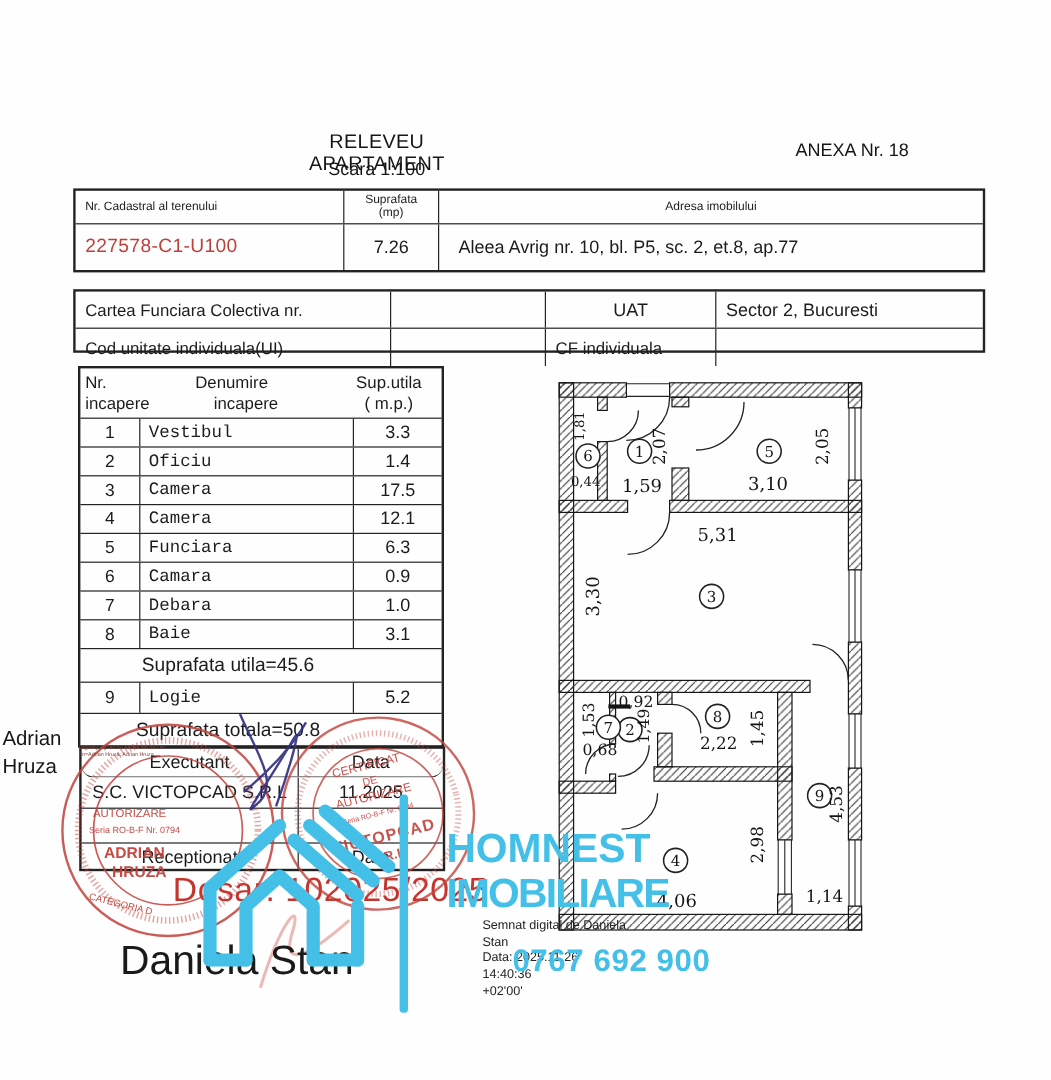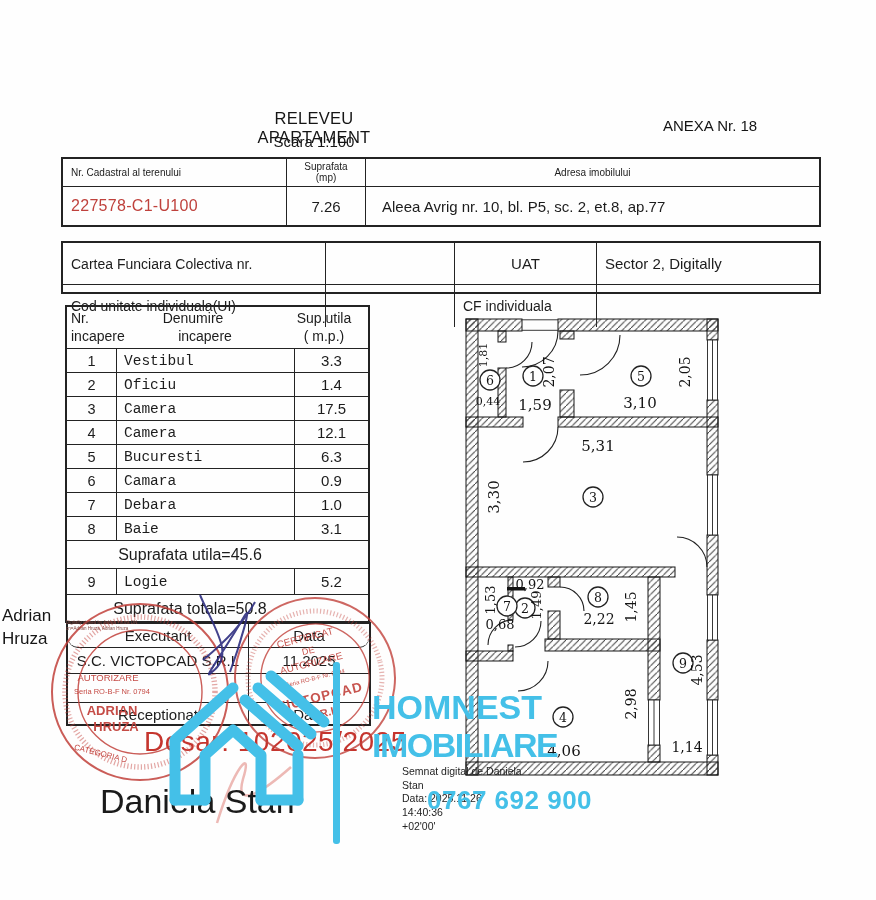--- a/index.html
+++ b/index.html
@@ -26,21 +26,21 @@
   
   #t1 { left:61px; top:157px; width:760px; height:70px; }
   #t1 .r-head { height:28px; font-size:10px; }
   #t1 .r-data { height:38px; font-size:15px; }
   #t1 .w1 { width:224px; } #t1 .w2 { width:79px; } #t1 .w3 { flex:1; }
   .hdr2line { display:flex; flex-direction:column; justify-content:center; align-items:center; line-height:1.05; width:100%; }
   #cad-num { color:#bf413c; font-size:16px; letter-spacing:.3px; }
 
   
   #t2 { left:61px; top:241px; width:760px; height:53px; }
-  #t2 .trow { height:42px; font-size:14px; }
+  #t2 .trow { height:31px; font-size:14px; }
   #t2 .w1 { width:263px; } #t2 .w2 { width:129px; } #t2 .w3 { width:142px; } #t2 .w4 { flex:1; }
 
   
   #t3 { left:65px; top:305px; width:305px; height:318px; }
   #t3 .r-head { height:42px; position:relative; border-bottom:1.5px solid #232323; font-size:14px; }
   #t3 .r-room { height:24px; font-size:14.5px; }
   #t3 .w-nr { width:50px; justify-content:center; } #t3 .w-name { width:178px; padding-left:7px;font-family:Liberation Mono, monospace; } #t3 .w-sup { flex:1; justify-content:center; font-size:15px; }
   #t3 .r-span { height:28px; font-size:16px; justify-content:center; display:flex; align-items:center; padding-right:55px; }
   #t3 .r-row9 { height:26px; font-size:14.5px; }
   .hn1 { position:absolute; left:4px; top:3px; } .hn2 { position:absolute; left:4px; top:21px; }
@@ -105,21 +105,21 @@
       <div class="tcell w2 c-center">7.26</div>
       <div class="tcell w3 c-left" style="padding-left:16px;">Aleea Avrig nr. 10, bl. P5, sc. 2, et.8, ap.77</div>
     </div>
   </div>
 
   <div class="tbl" id="t2">
     <div class="trow">
       <div class="tcell w1 c-left">Cartea Funciara Colectiva nr.</div>
       <div class="tcell w2"></div>
       <div class="tcell w3 c-center" style="font-size:15px;">UAT</div>
-      <div class="tcell w4 c-left" style="font-size:15px;">Sector 2, Digitally</div>
+      <div class="tcell w4 c-left" style="font-size:15px;">Sector 2, Bucuresti</div>
     </div>
     <div class="trow">
       <div class="tcell w1 c-left" style="">Cod unitate individuala(UI)</div>
       <div class="tcell w2"></div>
       <div class="tcell w3 c-left">CF individuala</div>
       <div class="tcell w4"></div>
     </div>
   </div>
 
   <div class="tbl" id="t3">
@@ -146,21 +146,21 @@
       <div class="tcell w-name">Camera</div>
       <div class="tcell w-sup">17.5</div>
     </div>
     <div class="trow r-room">
       <div class="tcell w-nr">4</div>
       <div class="tcell w-name">Camera</div>
       <div class="tcell w-sup">12.1</div>
     </div>
     <div class="trow r-room">
       <div class="tcell w-nr">5</div>
-      <div class="tcell w-name">Bucuresti</div>
+      <div class="tcell w-name">Funciara</div>
       <div class="tcell w-sup">6.3</div>
     </div>
     <div class="trow r-room">
       <div class="tcell w-nr">6</div>
       <div class="tcell w-name">Camara</div>
       <div class="tcell w-sup">0.9</div>
     </div>
     <div class="trow r-room">
       <div class="tcell w-nr">7</div>
       <div class="tcell w-name">Debara</div>

